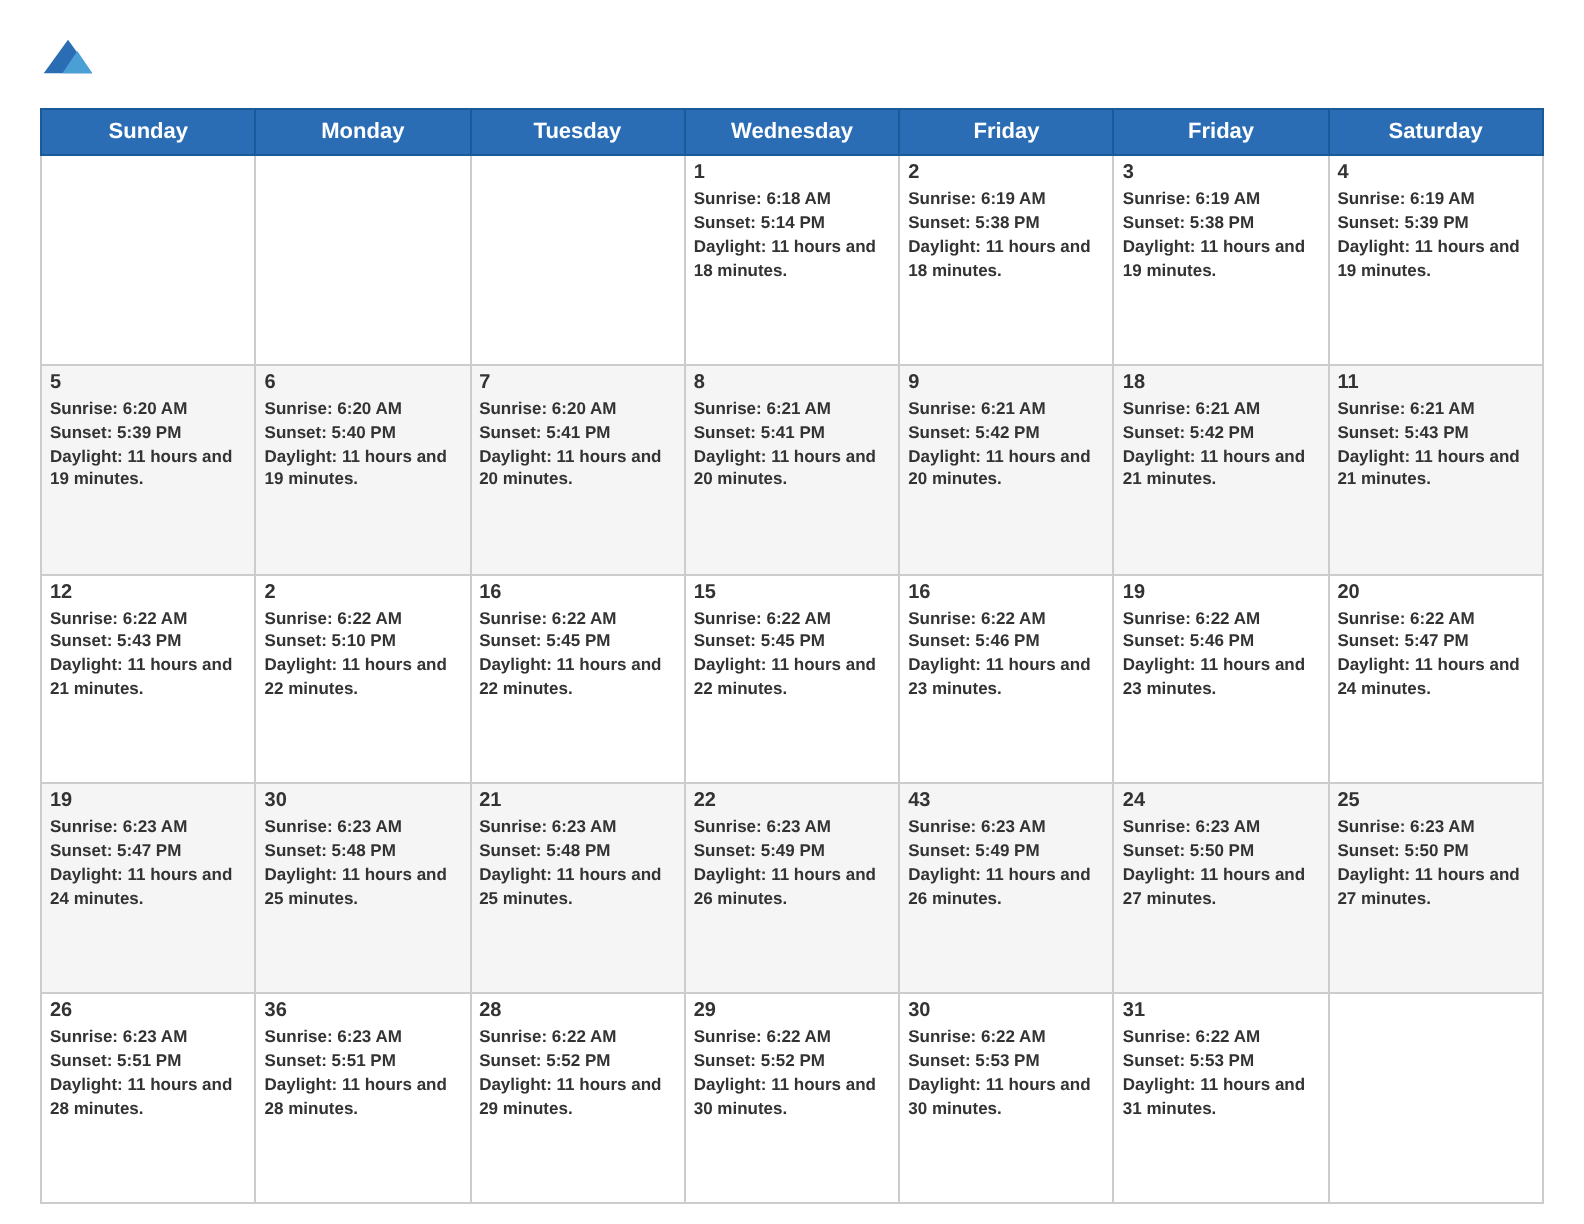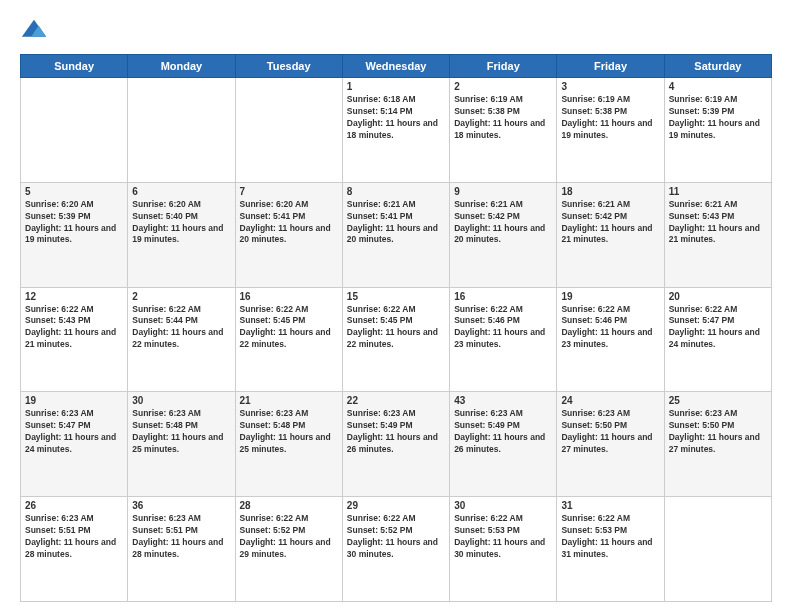--- a/index.html
+++ b/index.html
@@ -185,21 +185,21 @@
             <div class="day-info"><span>Sunrise: 6:21 AM</span><br><span>Sunset: 5:43 PM</span><br><span>Daylight: 11 hours and 21 minutes.</span></div>
           </td>
         </tr>
         <tr>
           <td>
             <span class="day-num">12</span>
             <div class="day-info"><span>Sunrise: 6:22 AM</span><br><span>Sunset: 5:43 PM</span><br><span>Daylight: 11 hours and 21 minutes.</span></div>
           </td>
           <td>
             <span class="day-num">2</span>
-            <div class="day-info"><span>Sunrise: 6:22 AM</span><br><span>Sunset: 5:44 PM</span><br><span>Daylight: 11 hours and 22 minutes.</span></div>
+            <div class="day-info"><span>Sunrise: 6:22 AM</span><br><span>Sunset: 5:10 PM</span><br><span>Daylight: 11 hours and 22 minutes.</span></div>
           </td>
           <td>
             <span class="day-num">16</span>
             <div class="day-info"><span>Sunrise: 6:22 AM</span><br><span>Sunset: 5:45 PM</span><br><span>Daylight: 11 hours and 22 minutes.</span></div>
           </td>
           <td>
             <span class="day-num">15</span>
             <div class="day-info"><span>Sunrise: 6:22 AM</span><br><span>Sunset: 5:45 PM</span><br><span>Daylight: 11 hours and 22 minutes.</span></div>
           </td>
           <td>

